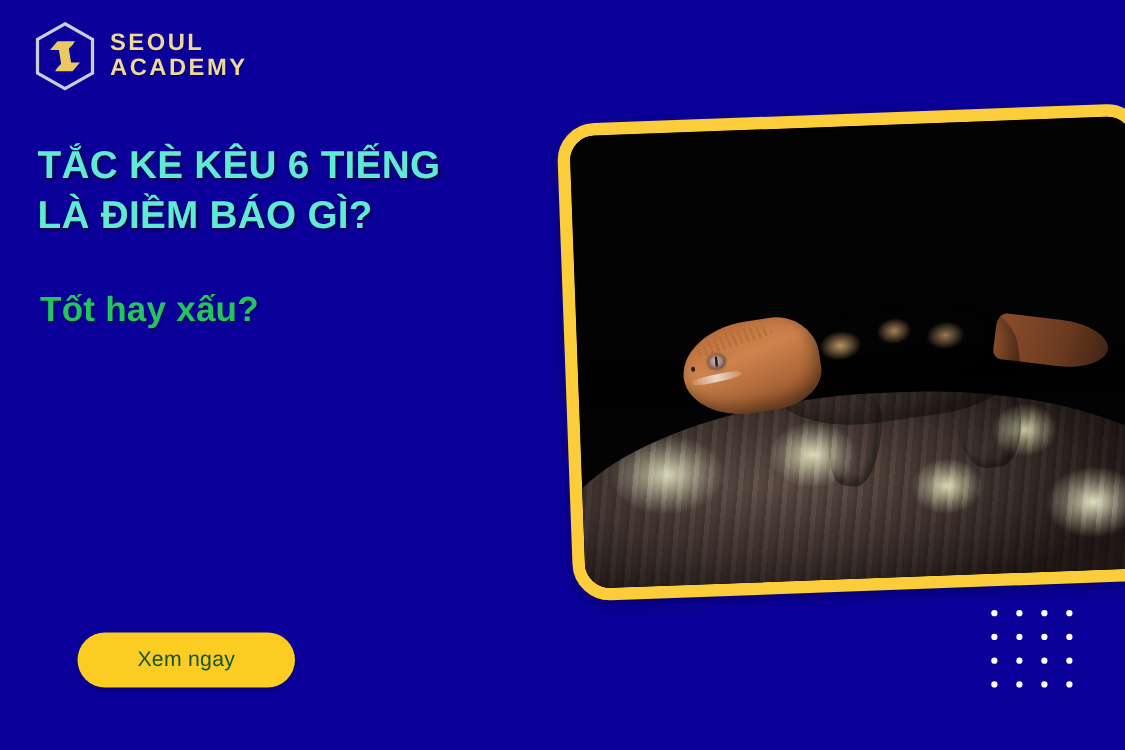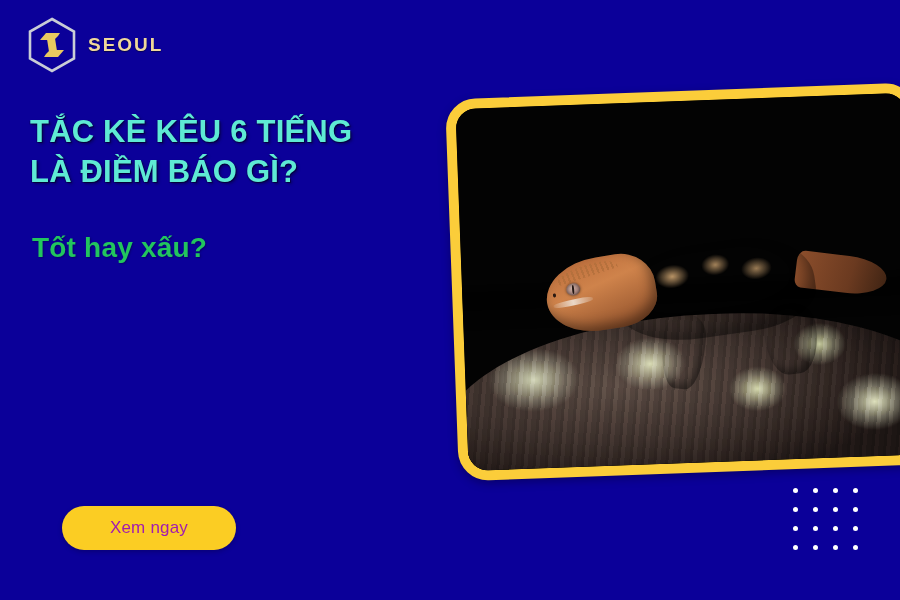--- a/index.html
+++ b/index.html
@@ -88,21 +88,21 @@
     background: #fbcd23;
     border: none;
     cursor: pointer;
     display: flex;
     align-items: center;
     justify-content: center;
     box-shadow: 0 2px 5px rgba(0,0,0,.22);
     padding: 0;
   }
   .cta span {
-    color: #a21caf;
+    color: #14532d;
     font-size: 17px;
     font-weight: 400;
     letter-spacing: .2px;
   }
 
   
   .photo-wrap {
     position: absolute;
     left: 452px;
     top: 96px;
@@ -287,20 +287,21 @@
     <span class="logo-mark">
       <svg width="52" height="58" viewBox="0 0 52 58" aria-hidden="true">
         <polygon points="26,3 48,15.5 48,42.5 26,55 4,42.5 4,15.5" fill="none" stroke="#c9cdd6" stroke-width="2.6"></polygon>
         <path d="M34 17 L20 17 L14 24 L28 24 L32 20 Z" fill="#e9c960"></path>
         <path d="M18 41 L32 41 L38 34 L24 34 L20 38 Z" fill="#e9c960"></path>
         <path d="M22 22 L30 22 L30 36 L22 36 Z" fill="#e9c960" transform="rotate(-9 26 29)"></path>
       </svg>
     </span>
     <span class="logo-text">
       <span>SEOUL</span>
+      <span>ACADEMY</span>
     </span>
   </div>
 
   <div class="headline">
     <div class="hl-line">TẮC KÈ KÊU 6 TIẾNG</div>
     <div class="hl-line">LÀ ĐIỀM BÁO GÌ?</div>
   </div>
 
   <div class="subhead">Tốt hay xấu?</div>
 

